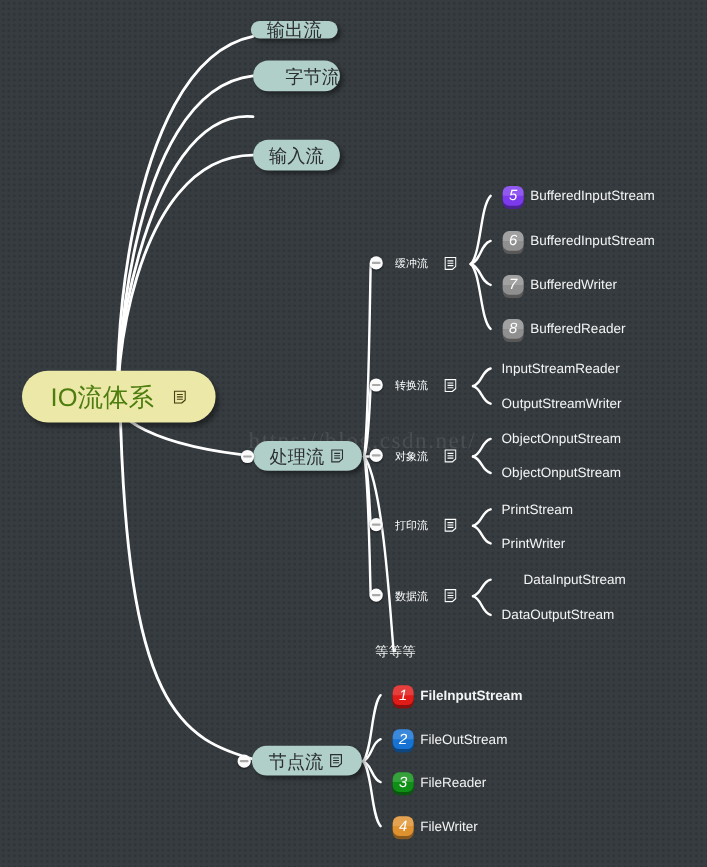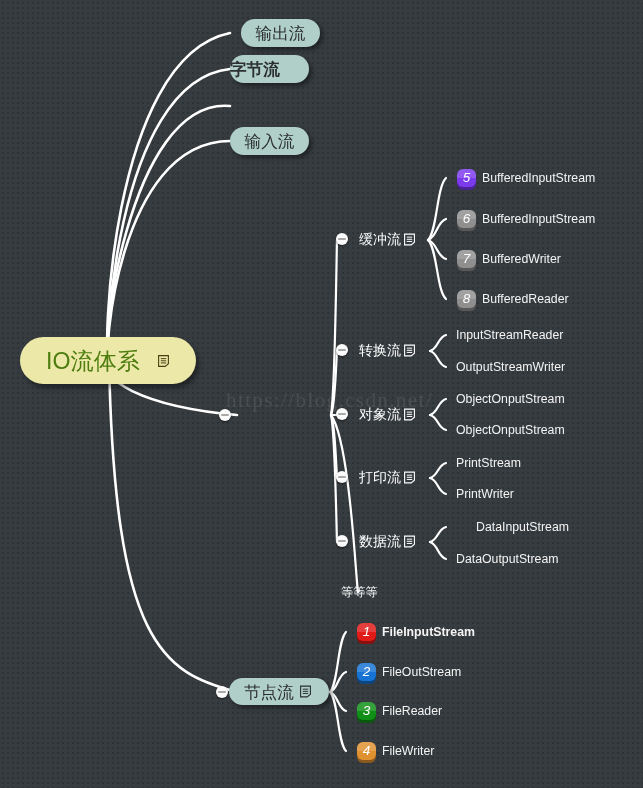--- a/index.html
+++ b/index.html
@@ -17,21 +17,21 @@
 .chip{position:absolute;display:flex;align-items:center;box-sizing:border-box;}
 .chip-root{background:#ece9a8;border-radius:24px;color:#4d7c0f;
   box-shadow:3px 4px 5px rgba(0,0,0,0.40);}
 .chip-sub{background:#b1cfc9;border-radius:14px;color:#2b2f31;
   box-shadow:3px 3px 4px rgba(0,0,0,0.40);}
 .chip .label{white-space:nowrap;}
 .chip-root .label{font-size:23.2px;position:relative;top:1px;}
 .chip-sub .label{font-size:16.6px;position:relative;top:1px;}
 .row{position:absolute;white-space:nowrap;color:#f4f4f4;font-size:12.3px;line-height:1;}
 .gnode{position:absolute;display:flex;align-items:center;white-space:nowrap;}
-.gnode .label{color:#ffffff;font-size:14px;}
+.gnode .label{color:#ffffff;font-size:10px;}
 .circ{position:absolute;width:12px;height:12px;border-radius:50%;background:#fbfbfb;
   box-shadow:0 1px 2px rgba(0,0,0,0.5);}
 .circ i{position:absolute;left:2px;top:5px;width:8px;height:2px;background:#a9a9a9;
   border-radius:1px;display:block;}
 .badge{position:absolute;width:19px;height:18px;border-radius:6px;display:flex;
   align-items:center;justify-content:center;font-size:13.5px;font-style:italic;color:#fff;
   line-height:1;}
 .badge::before{content:"";position:absolute;left:0;top:0;right:0;height:48%;
   border-radius:6px 6px 0 0;background:rgba(255,255,255,0.16);}
 .badge span{position:relative;z-index:1;line-height:1;}
@@ -84,28 +84,35 @@
     <path d="M330 692 C338.3 700.6 337.6 742.6 346 751"></path>
    </g>
   </svg>
   <div class="chip chip-root" style="left:20px;top:337px;width:176px;height:47px;padding-left:26px;">
     <span class="label">IO流体系</span>
     <span class="note" style="left:138px;top:18px;"><svg width="11" height="12" viewBox="0 0 44 48">
           <path d="M2.4 2.4 H41.6 V34.5 L28.8 45.6 H2.4 Z" fill="none" stroke="#4a3f12" stroke-width="4.4"></path>
           <path d="M11.2 14.6 H32.8 M11.2 23.2 H32.8 M11.2 31.8 H32.8" stroke="#4a3f12" stroke-width="4.0"></path>
         </svg></span>
   </div>
-  <div class="chip chip-sub" style="left:241px;top:19px;width:79px;height:28px;justify-content:center;">
+  <div class="chip chip-sub" style="left:228px;top:19px;width:79px;height:16px;justify-content:center;">
     <span class="label">输出流</span>
   </div>
-  <div class="chip chip-sub" style="left:230px;top:55px;width:79px;height:28px;justify-content:flex-start;font-weight:bold;">
+  <div class="chip chip-sub" style="left:230px;top:55px;width:79px;height:28px;justify-content:flex-end;">
     <span class="label">字节流</span>
   </div>
   <div class="chip chip-sub" style="left:230px;top:127px;width:79px;height:28px;justify-content:center;">
     <span class="label">输入流</span>
+  </div>
+  <div class="chip chip-sub" style="left:230px;top:401px;width:99px;height:27px;padding-left:15px;">
+    <span class="label">处理流</span>
+    <span class="note" style="left:71px;top:7px;"><svg width="11" height="13" viewBox="0 0 44 48">
+          <path d="M2.4 2.4 H41.6 V34.5 L28.8 45.6 H2.4 Z" fill="none" stroke="#2b2f31" stroke-width="4.4"></path>
+          <path d="M11.2 14.6 H32.8 M11.2 23.2 H32.8 M11.2 31.8 H32.8" stroke="#2b2f31" stroke-width="4.0"></path>
+        </svg></span>
   </div>
   <div class="chip chip-sub" style="left:229px;top:678px;width:100px;height:27px;padding-left:15px;">
     <span class="label">节点流</span>
     <span class="note" style="left:71px;top:7px;"><svg width="11" height="13" viewBox="0 0 44 48">
           <path d="M2.4 2.4 H41.6 V34.5 L28.8 45.6 H2.4 Z" fill="none" stroke="#2b2f31" stroke-width="4.4"></path>
           <path d="M11.2 14.6 H32.8 M11.2 23.2 H32.8 M11.2 31.8 H32.8" stroke="#2b2f31" stroke-width="4.0"></path>
         </svg></span>
   </div>
   <div class="circ" style="left:219px;top:409px;">
       <i></i>

